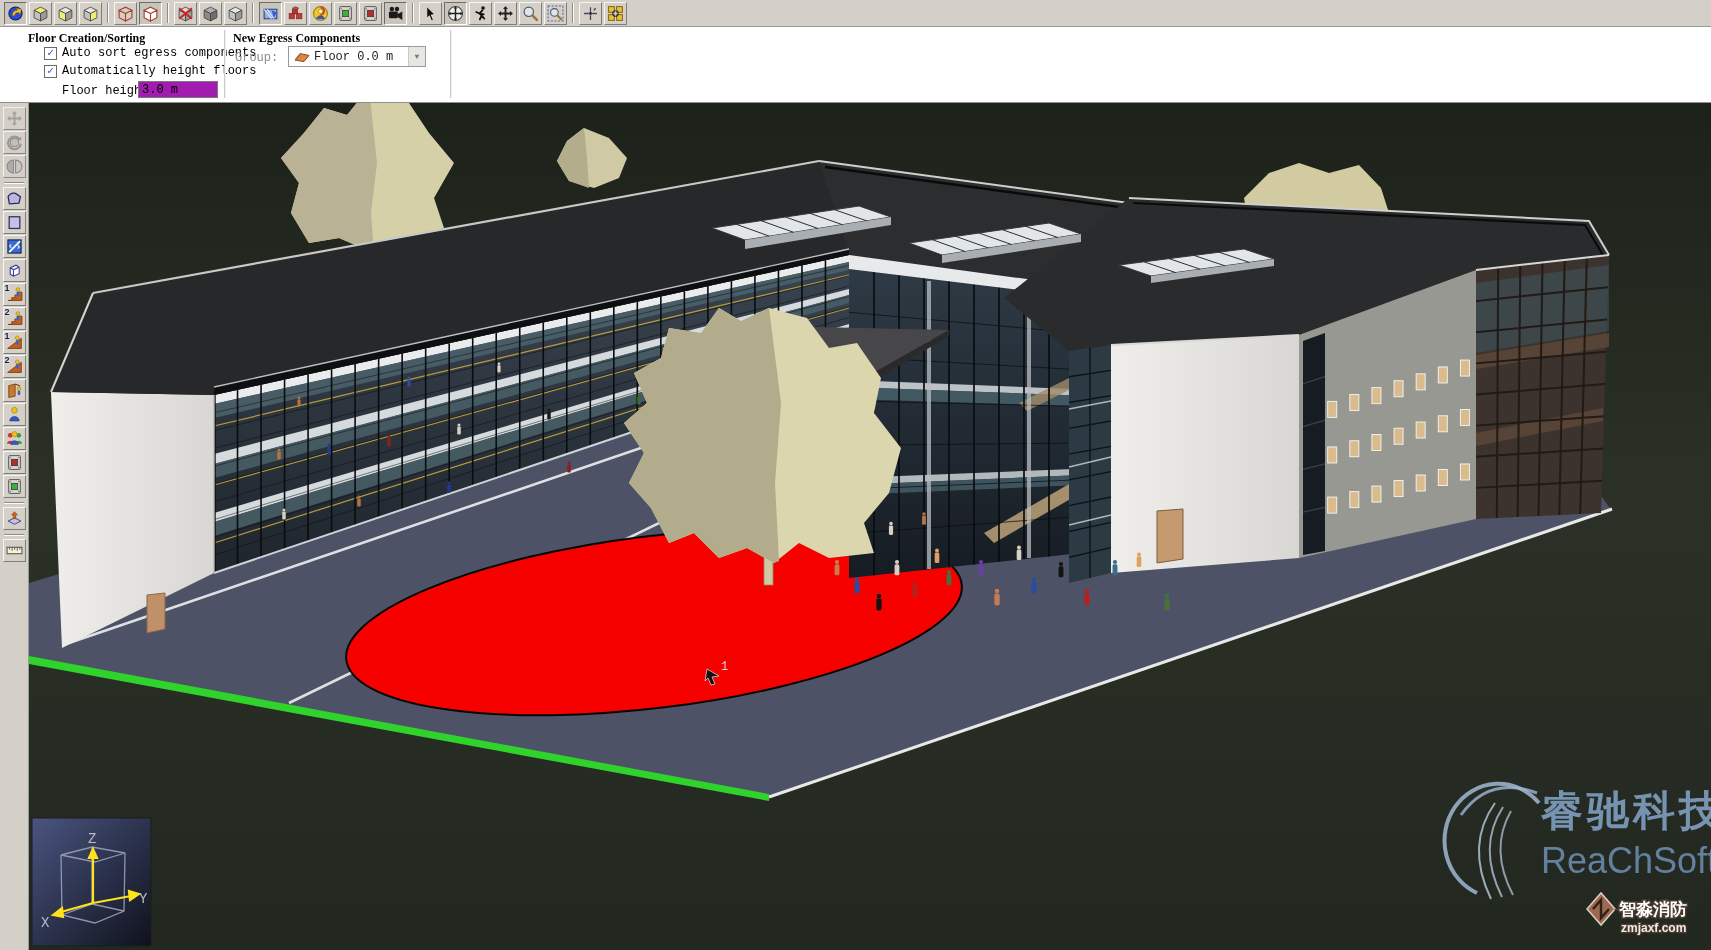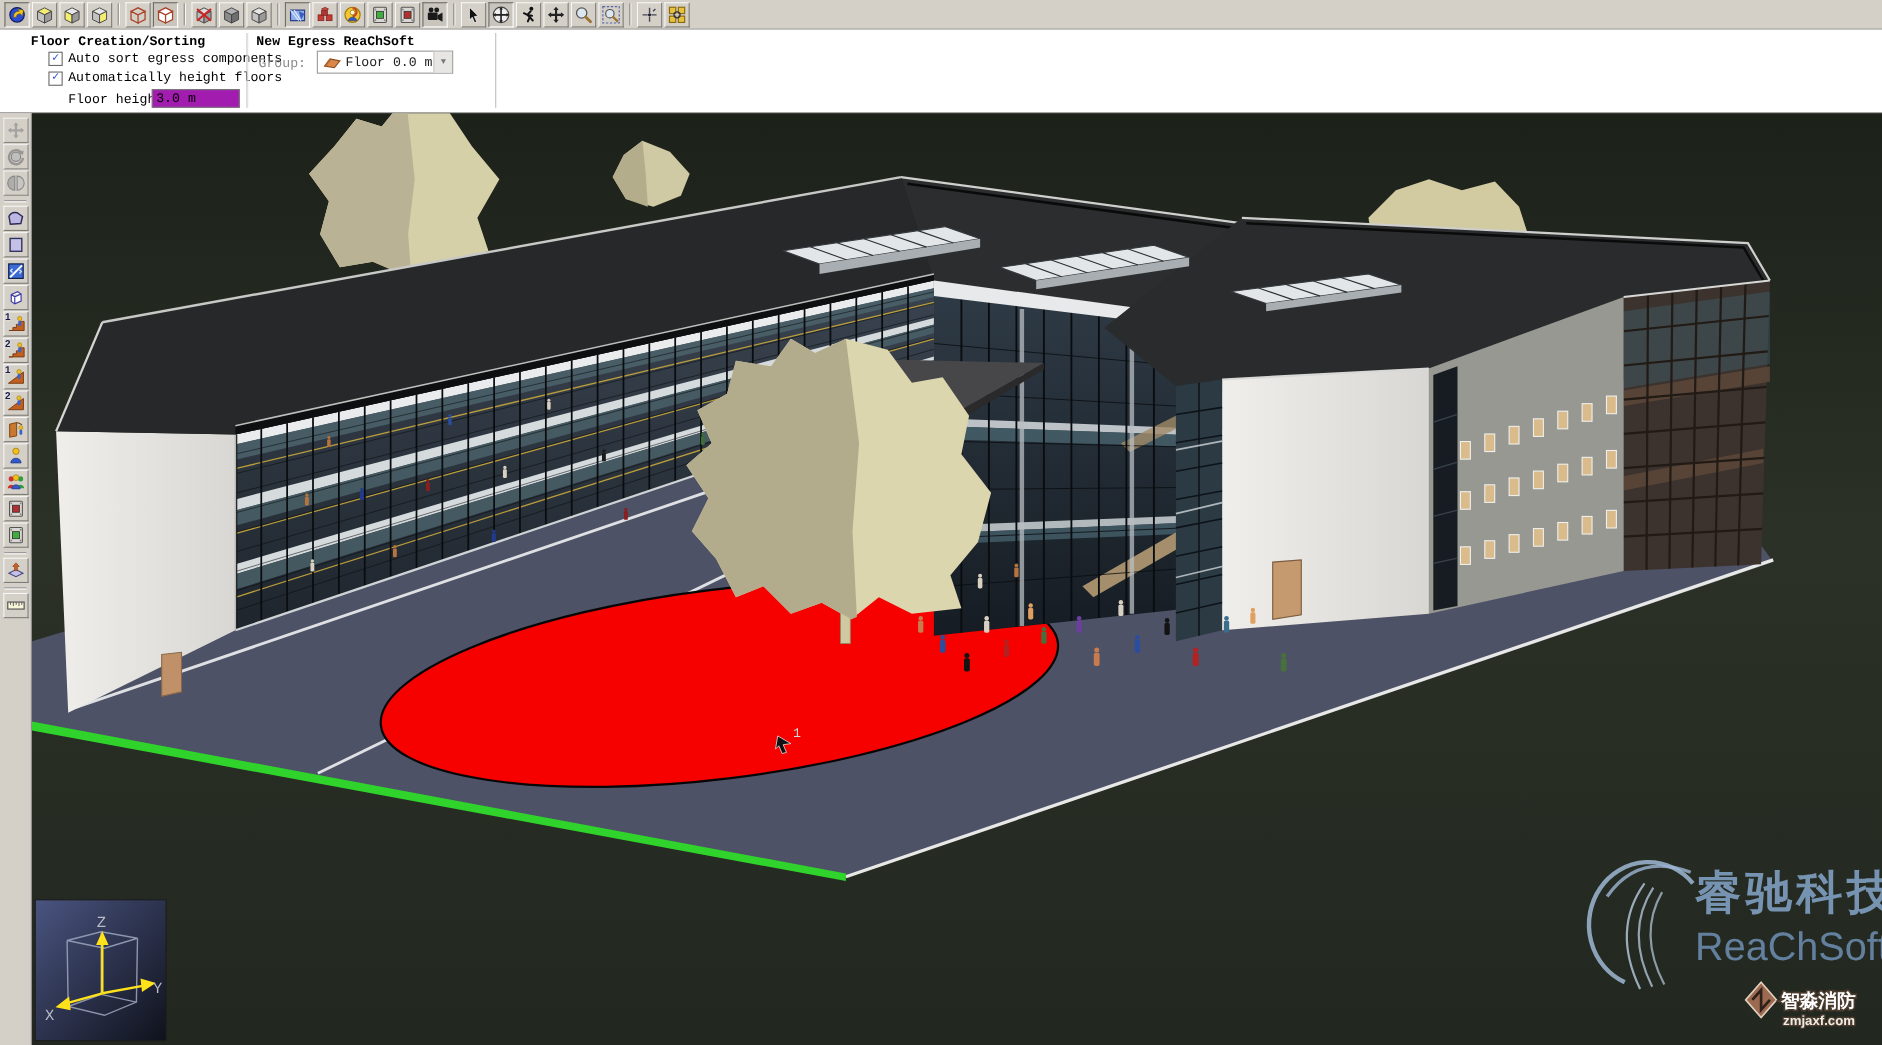--- a/index.html
+++ b/index.html
@@ -13,30 +13,30 @@
   .tbtn{width:23px;height:23px;margin:0 1px;padding:1px;background:#d4d0c8;position:relative;
         border:1px solid;border-color:#f7f6f4 #7f7d78 #7f7d78 #f7f6f4;display:flex;align-items:center;justify-content:center;cursor:default;}
   .tbtn.pressed{border-color:#6f6d68 #ffffff #ffffff #6f6d68;background:#c9c5bc;}
   .tbtn.disabled{opacity:.85;}
   .tbtn svg{width:17px;height:17px;display:block;}
   .badge{position:absolute;left:1px;top:-1px;font-size:9px;font-weight:bold;color:#15194d;
          text-shadow:0 0 2px #fff;line-height:10px;pointer-events:none;}
   
   .panelbar{position:absolute;left:0;top:27px;width:1711px;height:76px;background:#ffffff;
             border-bottom:1px solid #8f8f8f;font-size:12px;color:#000;}
-  .ptitle{position:absolute;font-weight:bold;white-space:nowrap;}
+  .ptitle{position:absolute;font-weight:bold;white-space:nowrap;font-family:Liberation Serif, serif;}
   .cbrow{position:absolute;display:flex;align-items:center;white-space:nowrap;}
   .cbox{width:13px;height:13px;border:1px solid #6a6a6a;background:#fff;margin-right:5px;
         display:flex;align-items:center;justify-content:center;font-size:11px;font-weight:bold;color:#2b4fd0;line-height:11px;}
   .flabel{position:absolute;white-space:nowrap;}
   .finput{position:absolute;width:80px;height:17px;border:1px solid #7a7a7a;font:12px "Liberation Mono",monospace;
           padding:0 3px;background:#a21caf;color:#000;}
   .vsep{position:absolute;top:3px;height:68px;width:2px;border-left:1px solid #c9c9c9;border-right:1px solid #f2f2f2;}
   .glabel{position:absolute;color:#8a8a8a;white-space:nowrap;}
-  .dropdown{position:absolute;width:124px;height:21px;border:1px solid #9a9a9a;background:#fff;
+  .dropdown{position:absolute;width:138px;height:21px;border:1px solid #9a9a9a;background:#fff;
             display:flex;align-items:center;padding-left:5px;}
   .dropdown svg{width:16px;height:13px;margin-right:4px;}
   .ddtext{flex:1;font-size:12px;color:#222;}
   .ddarrow{width:17px;height:19px;border-left:1px solid #c9c9c9;background:#e8e6e2;color:#7a7a7a;
            font-size:8px;display:flex;align-items:center;justify-content:center;}
   
   .sidebar{position:absolute;left:0;top:103px;width:29px;height:847px;background:#d4d0c8;
            display:flex;flex-direction:column;align-items:center;padding-top:4px;border-right:1px solid #9a9a9a;}
   .sidebar .tbtn{margin:0 0 1px 0;}
   .ssep{width:20px;height:2px;margin:3px 0;border-top:1px solid #8d8d8d;border-bottom:1px solid #fbfbfb;}
@@ -332,21 +332,21 @@
     </div>
     <div class="cbrow" style="left:44px;top:37px">
       <span class="cbox">
           <span>✓</span>
         </span>
       <span>Automatically height floors</span>
     </div>
     <div class="flabel" style="left:62px;top:57px">Floor height:</div>
     <input class="finput" style="left: 138px; top: 54px;" value="3.0 m">
     <div class="vsep" style="left:224px"></div>
-    <div class="ptitle" style="left:233px;top:4px">New Egress ReaChSoft</div>
+    <div class="ptitle" style="left:233px;top:4px">New Egress Components</div>
     <div class="glabel" style="left:235px;top:24px">Group:</div>
     <div class="dropdown" style="left:288px;top:19px">
       <svg>
           <use href="#s-floorsmall"></use>
         </svg>
       <span class="ddtext">Floor 0.0 m</span>
       <span class="ddarrow">▼</span>
     </div>
     <div class="vsep" style="left:450px"></div>
   </div>

